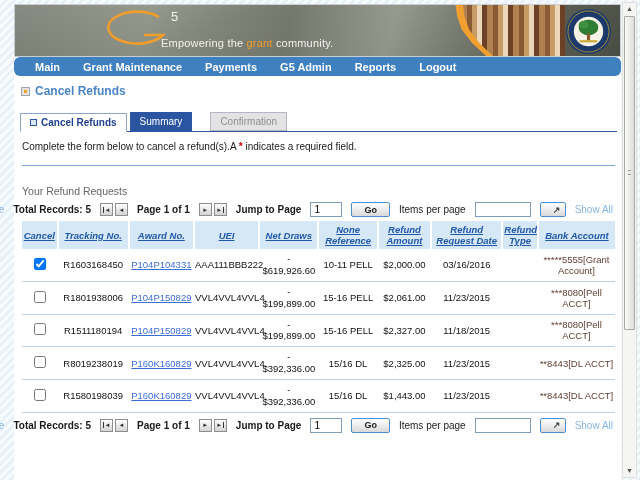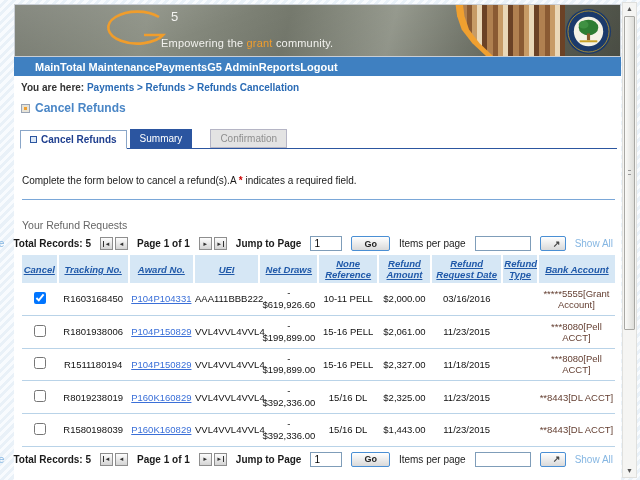--- a/index.html
+++ b/index.html
@@ -22,21 +22,21 @@
   .tagline .hl { color:#f09d2c; }
   .swoosh-border { position:absolute; right:58px; top:0; width:152px; height:100%;
     background:#f0a030;
     clip-path: polygon(30% 0, 100% 0, 100% 100%, 50% 100%, 41% 75%, 34% 48%, 31% 22%); }
   .swoosh { position:absolute; right:55px; top:0; width:150px; height:100%;
     background: repeating-linear-gradient(90deg,#8a5a33 0 5px,#c79b66 5px 10px,#ead8b8 10px 15px,#6b4226 15px 20px,#b08050 20px 26px);
     clip-path: polygon(32% 0, 100% 0, 100% 100%, 52% 100%, 43% 75%, 36% 48%, 33% 22%); }
   .seal { position:absolute; right:8px; top:3px; width:47px; height:47px; }
 
   
-  .navbar { height:19px; background:#3f80c1; display:flex; align-items:center; padding-left:21px; }
+  .navbar { height:19px; background:#3f80c1; display:flex; align-items:center; gap:23px; padding-left:21px;border-radius:6px; }
   .nav-item { color:#fff; font-weight:bold; font-size:11px; cursor:pointer; white-space:nowrap; }
 
   
   .breadcrumb { padding:6px 0 0 7px; font-size:10px; font-weight:bold; color:#333; }
   .breadcrumb .path { color:#2a6bb5; cursor:pointer; }
   .page-title { display:flex; align-items:center; gap:5px; padding:8px 0 0 7px; }
   .pt-icon { width:9px; height:9px; border:1px solid #9aa5b5; background:#e8e4d8; position:relative; }
   .pt-icon::after { content:""; position:absolute; inset:2px; background:#f0a030; }
   .page-title span { color:#4a86c6; font-weight:bold; font-size:12px; }
 
@@ -45,21 +45,21 @@
   .tab { font-size:10px; padding:3px 9px; cursor:pointer; white-space:nowrap; }
   .tab.active { background:#fff; border:1px solid #8aa6c8; border-bottom:1px solid #fff; margin-bottom:-1px;
     color:#1f3f8f; font-weight:bold; display:flex; align-items:center; gap:4px; }
   .tab-ic { width:7px; height:7px; border:1px solid #2c56a0; background:#dce8f6; display:inline-block; }
   .tab.next { background:#2b55a0; color:#fff; border:1px solid #2b55a0; margin-left:3px; }
   .tab.disabled { background:#e3e3e3; color:#8f8f8f; border:1px solid #b5b5c5; margin-left:18px; }
 
   
   .section { padding:0 6px 0 8px; }
   .sec-heading { margin-top:26px; color:#555; font-size:11px; }
-  .instruction { margin-top:26px; font-size:10px; color:#1a1a1a; }
+  .instruction { margin-top:9px; font-size:10px; color:#1a1a1a; }
   .req { color:#cc0000; font-weight:bold; }
   .hr-blue { margin-top:13px; border-top:1px solid #7aa7d8; }
   .refunds-title { margin-top:19px; color:#666; font-size:10.5px; }
 
   
   .pager { display:flex; justify-content:flex-end; align-items:center; gap:9px; margin:5px 2px 4px 0; font-size:10px; white-space:nowrap; }
   .lightlink { color:#85b6e2; cursor:pointer; }
   .bold { font-weight:bold; color:#1a1a1a;text-align:right; }
   .pgbtn { width:13px; height:13px; border:1px solid #8e8e8e; background:linear-gradient(#fdfdfd,#d4d4d4);
     color:#333; font-size:6px; display:inline-flex; align-items:center; justify-content:center; gap:1px; cursor:pointer; padding:0; }
@@ -114,28 +114,27 @@
       <svg width="80" height="46" viewBox="0 0 80 46">
         <path d="M60 10 A29 16 0 1 0 64 28 L45 28" fill="none" stroke="#f09d2c" stroke-width="2.6"></path>
       </svg>
       <span class="five">5</span>
     </div>
     <div class="tagline"><span>Empowering the </span><span class="hl">grant</span><span> community.</span></div>
   </div>
 
   <div class="navbar">
     <span class="nav-item">Main</span>
-    <span class="nav-item">Total Maintenance</span>
+    <span class="nav-item">Grant Maintenance</span>
     <span class="nav-item">Payments</span>
     <span class="nav-item">G5 Admin</span>
     <span class="nav-item">Reports</span>
     <span class="nav-item">Logout</span>
   </div>
 
-  <div class="breadcrumb"><span>You are here: </span><span class="path">Payments &gt; Refunds &gt; Refunds Cancellation</span></div>
 
   <div class="page-title">
     <span class="pt-icon"></span>
     <span>Cancel Refunds</span>
   </div>
 
   <div class="tabs">
     <div class="tab active">
       <span class="tab-ic"></span>
       <span>Cancel Refunds</span>

